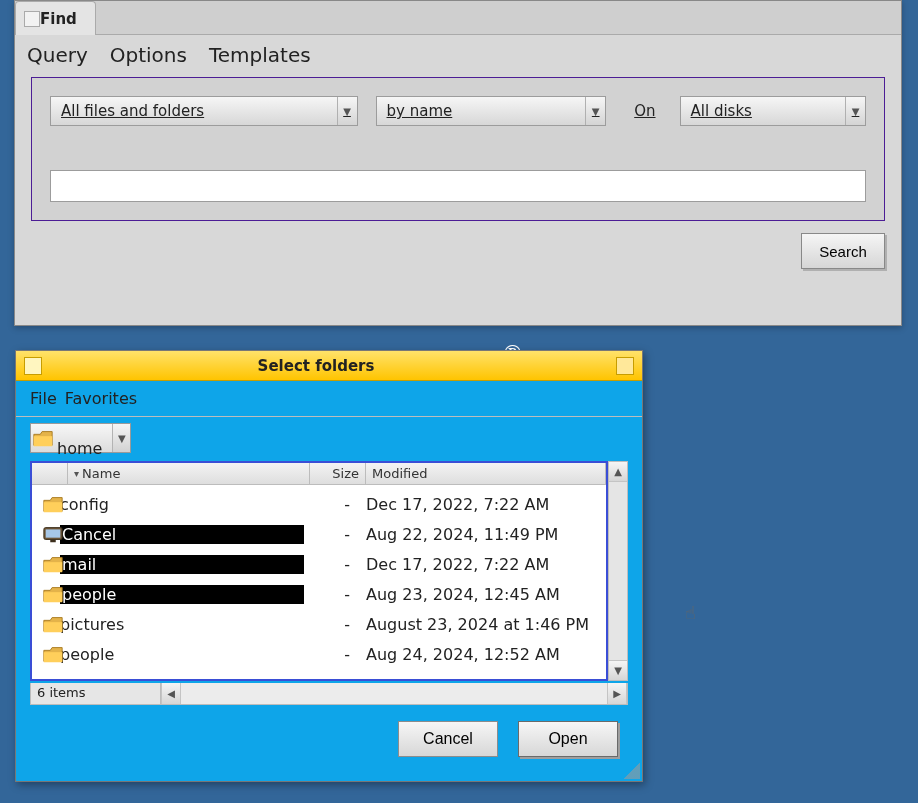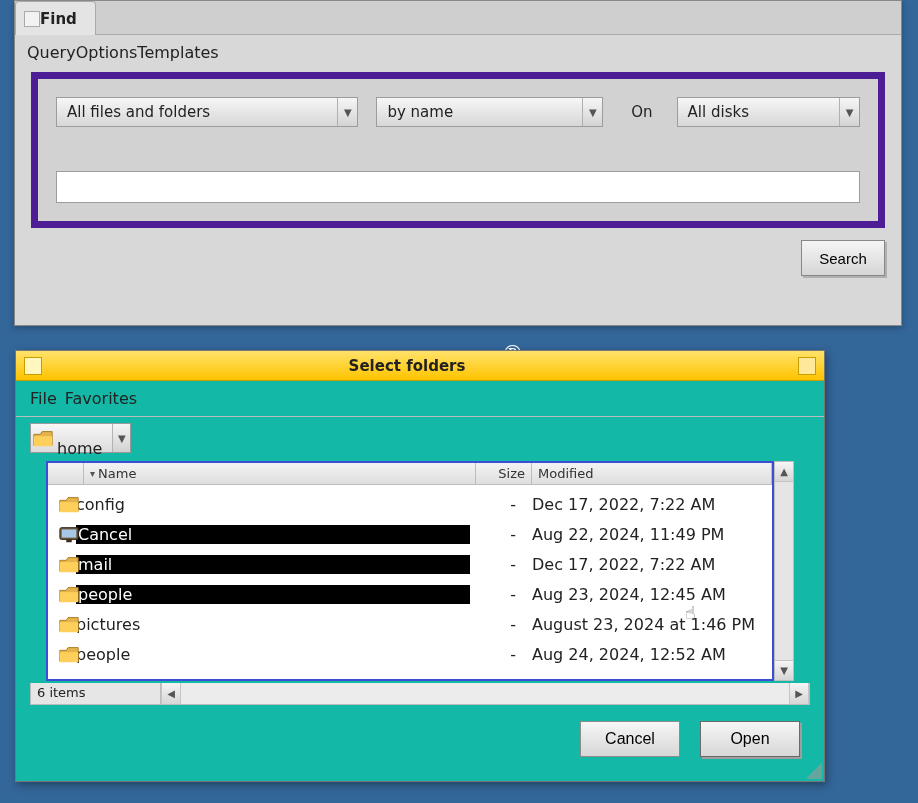--- a/index.html
+++ b/index.html
@@ -39,31 +39,32 @@
     border-radius: 4px 4px 0 0;
     position: relative; top: 1px;
     font-weight: 600;
   }
   .find-tab .sq {
     width: 16px; height: 16px;
     border: 1px solid #aaa;
     background: #f2f2f2;
   }
   .menubar {
-    display: flex; 
+    display: flex; gap: 22px;
     padding: 8px 12px 10px;
-    font-size: 16px;
+    font-size: 20px;
   }
   .menubar span { cursor: pointer; }
 
   .find-panel {
     margin: 0 16px 12px;
     background: #d2d2d2;
-    border: 7px solid #4c1d95;
+    border: 1px solid #4c1d95;
     padding: 18px;
+    text-decoration: underline;
   }
   .find-row1 {
     display: flex; align-items: center; gap: 18px;
   }
   .dd {
     display: flex; align-items: center;
     background: linear-gradient(#f6f6f6,#d7d7d7);
     border: 1px solid #9c9c9c;
     height: 30px;
     font-size: 15px;
@@ -102,22 +103,22 @@
     position:absolute; left:325px; top:340px;
     color:#fff; font-size:50px; font-weight:700;
     letter-spacing:3px; font-family: serif;
     pointer-events:none; user-select:none;
   }
   .bg-mark sup { font-size: 24px; vertical-align: top; }
 
   
   .sel-win {
     position: absolute; left: 15px; top: 350px;
-    width: 810px; height: 432px;
-    background: #14b8a6;
+    width: 628px; height: 432px;
+    background: #0ea5e9;
     border: 1px solid #777;
     box-shadow: 2px 3px 8px rgba(0,0,0,.35);
   }
   .sel-titlebar {
     height: 30px;
     background: linear-gradient(#ffe26a,#ffc400);
     border-bottom: 1px solid #c79d00;
     display:flex; align-items:center; gap:6px;
     padding: 0 8px;
     font-weight: 700;
@@ -150,21 +151,21 @@
   .loc-dd .loc-text { padding: 0 10px 0 2px; font-size:16px;margin-top:20px; }
   .loc-dd .dd-btn {
     width:18px;height:100%;
     border-left:1px solid #b3b3b3;
     background:linear-gradient(#f5f5f5,#d2d2d2);
     display:flex;align-items:center;justify-content:center;
     font-size:10px;color:#555;
   }
 
   .file-area {
-    margin: 4px 30px 2px;
+    margin: 4px 14px 2px;
     display:flex;
   }
   .file-list-wrap {
     flex:1;
     border: 2px solid #3a4ed6;
     background:#fff;
   }
   .col-headers {
     display:flex; height:22px;
     background: linear-gradient(#f3f3f3,#dedede);

